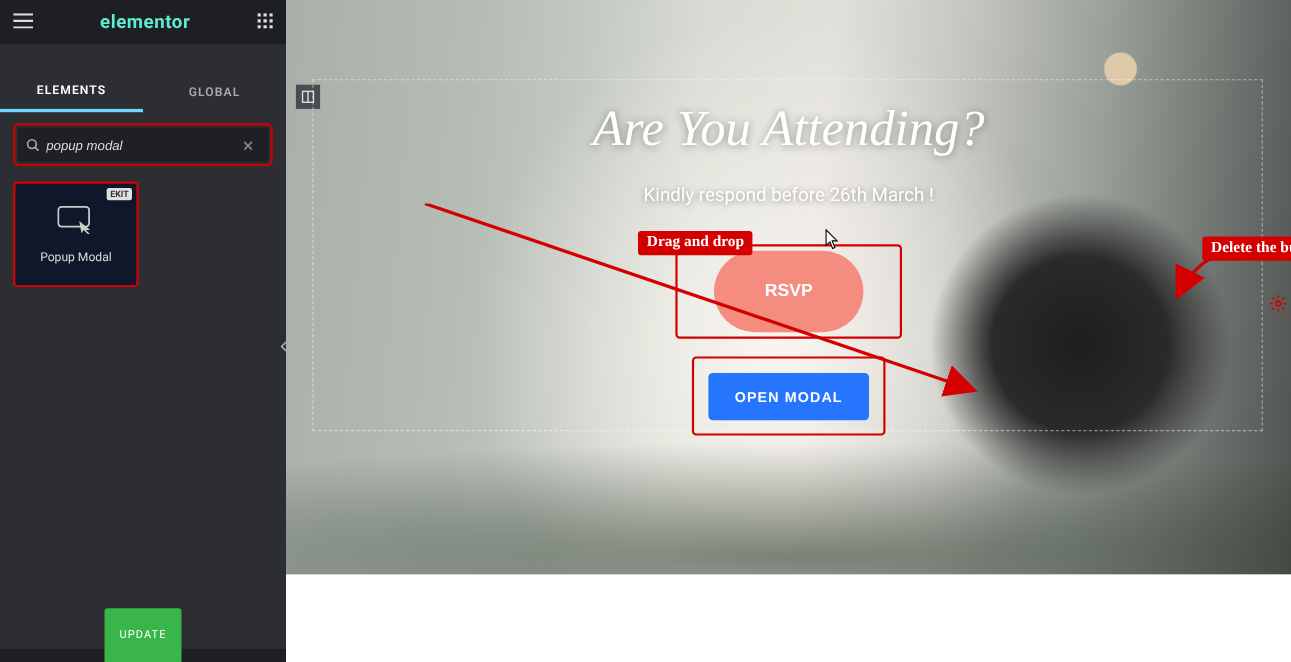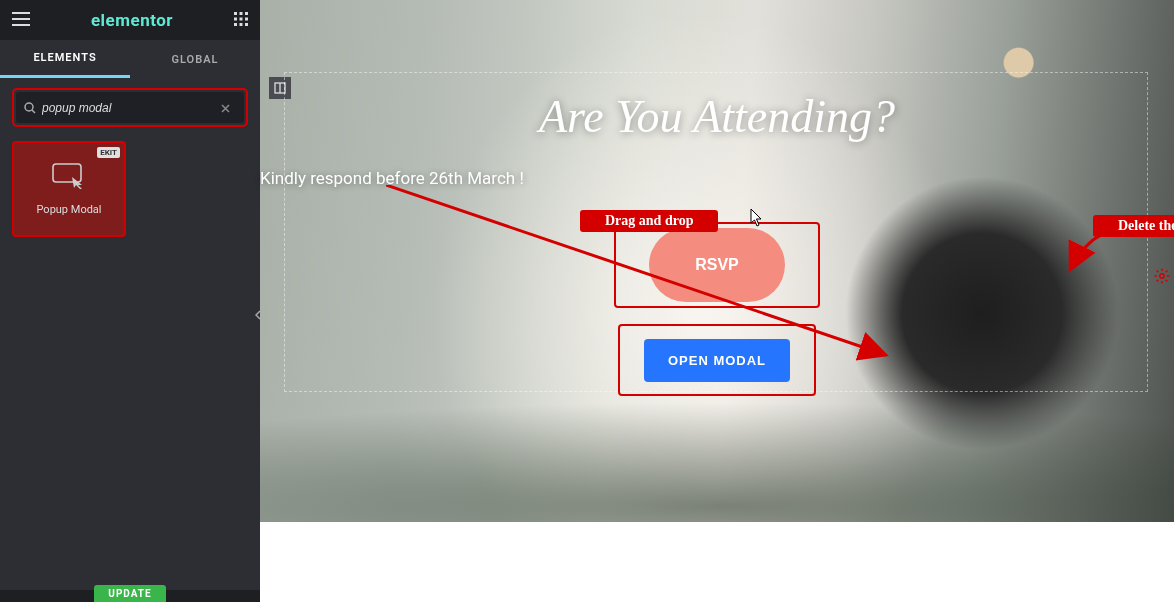--- a/index.html
+++ b/index.html
@@ -36,20 +36,21 @@
 .logo {
   color: #5eead4;
   font-weight: 700;
   font-size: 17px;
   letter-spacing: 0.5px;
 }
 .tabs {
   display: flex;
   height: 38px;
   background: #2c2e33;
+  margin-top: 24px;
 }
 .tab {
   flex: 1;
   display: flex;
   align-items: center;
   justify-content: center;
   font-size: 11px;
   color: #aaa;
   letter-spacing: 1px;
   font-weight: 600;
@@ -84,21 +85,21 @@
   font-style: italic;
   font-size: 12px;
   flex: 1;
 }
 .widget-wrap {
   padding: 6px 0 0 12px;
 }
 .widget {
   width: 114px;
   height: 96px;
-  background: #7f1d1d;
+  background: #0f172a;
   border: 2px solid #d40000;
   border-radius: 4px;
   position: relative;
   display: flex;
   flex-direction: column;
   align-items: center;
   justify-content: center;
   cursor: grab;
 }
 .widget-badge {
@@ -140,22 +141,22 @@
   display: flex;
   align-items: flex-end;
   justify-content: center;
 }
 .update-btn {
   position: absolute;
   bottom: 0;
   background: #39b54a;
   color: #fff;
   font-size: 10px;
-  font-weight: 700;
-  padding: 3px 14px;
+  font-weight: 400;
+  padding: 19px 14px;
   border-radius: 3px 3px 0 0;
   letter-spacing: 1px;
 }
 
 .canvas {
   flex: 1;
   position: relative;
   background: #fff;
 }
 .hero {
@@ -207,20 +208,21 @@
   font-style: italic;
   font-size: 46px;
   color: #fff;
   text-shadow: 0 1px 8px rgba(0,0,0,0.4);
 }
 .canvas-subtitle {
   position: absolute;
   top: 168px;
   left: 0;
   right: 0;
+  text-align: center;
   font-size: 17px;
   color: #fff;
   text-shadow: 0 1px 6px rgba(0,0,0,0.4);
 }
 .rsvp-wrap {
   position: absolute;
   top: 222px;
   left: 50%;
   transform: translateX(-50%);
   width: 206px;
@@ -239,21 +241,21 @@
   padding: 28px 46px;
   border-radius: 999px;
   border: none;
   cursor: pointer;
 }
 .modal-wrap {
   position: absolute;
   top: 324px;
   left: 50%;
   transform: translateX(-50%);
-  width: 198px;
+  width: 176px;
   height: 72px;
   border: 2px solid #d40000;
   border-radius: 4px;
   display: flex;
   align-items: center;
   justify-content: center;
 }
 .modal-btn {
   background: #2575ff;
   color: #fff;
@@ -266,21 +268,21 @@
   cursor: pointer;
 }
 
 .anno {
   position: absolute;
   background: #d40000;
   color: #fff;
   font-family: "Comic Sans MS", cursive;
   font-size: 14px;
   font-weight: 700;
-  padding: 3px 25px;
+  padding: 3px 8px;
   border-radius: 3px;
   white-space: nowrap;
 }
 .anno-drag { left: 320px; top: 210px; }
 .anno-delete { left: 833px; top: 215px; }
 .cursor-pointer {
   position: absolute;
   left: 490px;
   top: 208px;
 }

